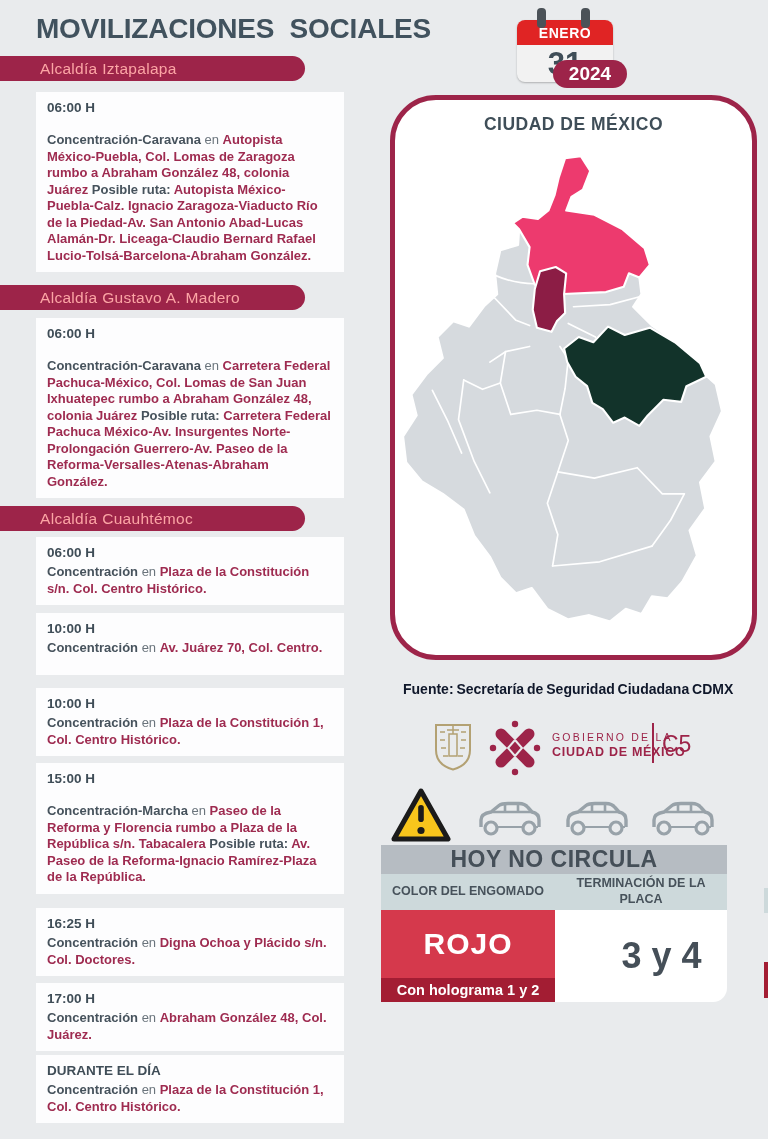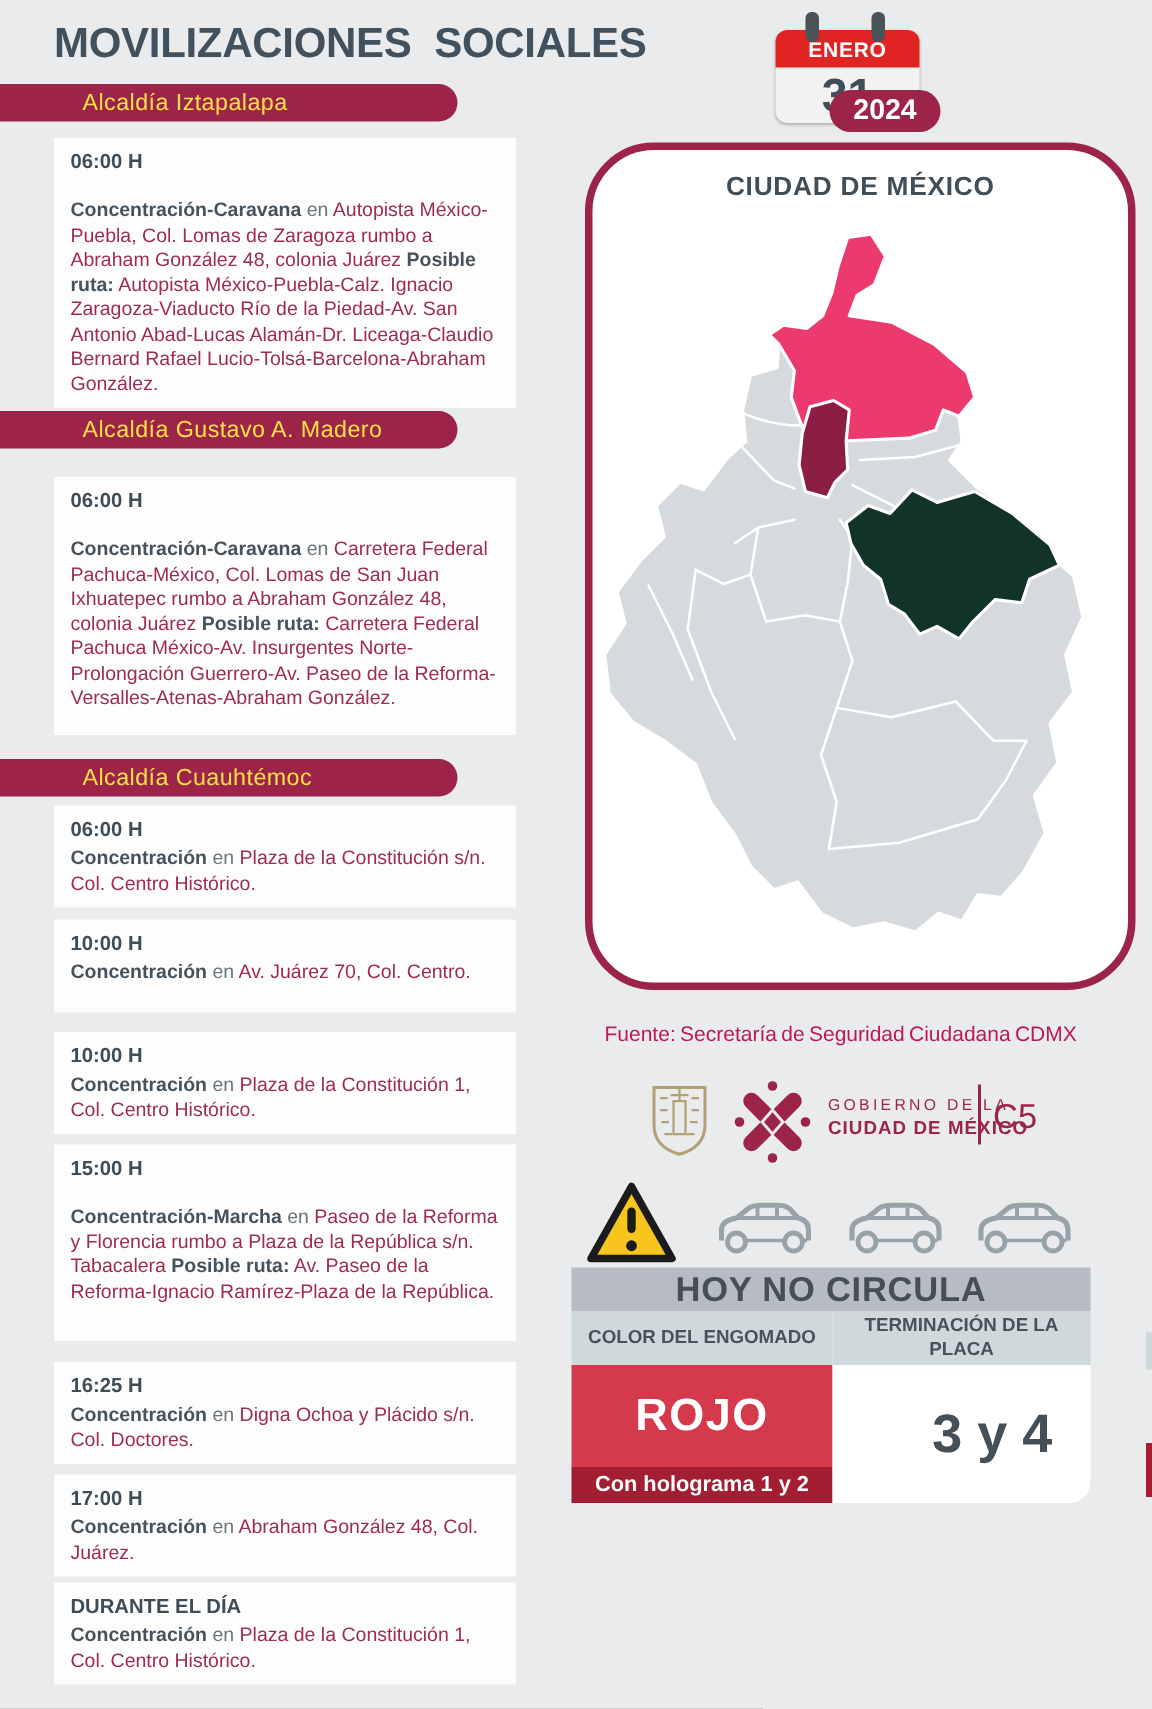--- a/index.html
+++ b/index.html
@@ -24,40 +24,40 @@
             display:flex;align-items:center;justify-content:center;letter-spacing:.5px;}
   .cal-ring{position:absolute;top:0;width:9px;height:20px;background:#4b5258;border-radius:4px;}
   .cal-day{position:absolute;left:0;top:38px;width:96px;text-align:center;font-size:31px;
            font-weight:700;color:#3f4e58;}
   .cal-year{position:absolute;left:36px;top:52px;width:74px;height:28px;background:var(--maroon);
             border-radius:14px;color:#fff;font-weight:700;font-size:19px;display:flex;
             align-items:center;justify-content:center;}
 
   
   .pill{position:absolute;left:0;width:305px;height:25px;background:var(--maroon);
-        border-radius:0 13px 13px 0;color:#fde047;font-size:15.5px;letter-spacing:.3px;
-        display:flex;align-items:center;padding-left:55px;}
+        border-radius:0 13px 13px 0;color:#fca5a5;font-size:15.5px;letter-spacing:.3px;
+        display:flex;align-items:center;padding-left:40px;}
   .card{position:absolute;left:36px;width:308px;background:var(--cardbg);
         padding:8px 12px 8px 11px;}
   .time{font-size:13.5px;font-weight:700;color:#3f4d57;}
   .desc{font-size:13px;line-height:16.5px;margin-top:4px;}
   .card.spaced .desc{margin-top:17px;}
   .st{color:#46525c;font-weight:700;}
   .sp{color:var(--plain);}
-  .sl{color:var(--loc);font-weight:400;}
+  .sl{color:var(--loc);font-weight:700;}
 
   
   .map-panel{position:absolute;left:390px;top:95px;width:367px;height:565px;background:#fff;
              border:5px solid var(--maroon);border-radius:46px;}
   .map-title{position:absolute;left:0;top:14px;width:100%;text-align:center;font-size:17.5px;
              font-weight:700;color:#3f4e58;letter-spacing:.5px;}
   .map-svg{position:absolute;left:6px;top:36px;}
 
-  .source{position:absolute;left:403px;top:681px;font-size:14px;font-weight:400;
-          color:#be185d;word-spacing:-1px;}
+  .source{position:absolute;left:403px;top:681px;font-size:14px;font-weight:700;
+          color:#0f172a;word-spacing:-1px;}
 
   
   .gov-text{position:absolute;left:552px;top:731px;color:var(--maroon);}
   .gov-l1{font-size:10.5px;letter-spacing:2.2px;}
   .gov-l2{font-size:12.5px;font-weight:700;letter-spacing:.7px;margin-top:2px;}
   .gov-div{position:absolute;left:652px;top:723px;width:2px;height:40px;background:var(--maroon);}
   .c5{position:absolute;left:662px;top:731px;font-size:23px;font-weight:400;color:var(--maroon);}
 
   
   .hnc-banner{position:absolute;left:381px;top:845px;width:346px;height:29px;background:var(--bannerbg);
@@ -98,21 +98,21 @@
   </div>
 
   <div id="sections">
       <div class="pill" style="top: 56px;">
         <span>Alcaldía Iztapalapa</span>
       </div>
       <div class="card spaced" style="top: 92px; min-height: 178px;">
         <div class="time">06:00 H</div>
         <p class="desc"><span class="st">Concentración-Caravana</span><span class="sp"> en </span><span class="sl">Autopista México-Puebla, Col. Lomas de Zaragoza rumbo a Abraham González 48, colonia Juárez </span><span class="st">Posible ruta:</span><span class="sl"> Autopista México-Puebla-Calz. Ignacio Zaragoza-Viaducto Río de la Piedad-Av. San Antonio Abad-Lucas Alamán-Dr. Liceaga-Claudio Bernard Rafael Lucio-Tolsá-Barcelona-Abraham González.</span></p>
       </div>
-      <div class="pill" style="top: 274px;">
+      <div class="pill" style="top: 285px;">
         <span>Alcaldía Gustavo A. Madero</span>
       </div>
       <div class="card spaced" style="top: 318px; min-height: 172px;">
         <div class="time">06:00 H</div>
         <p class="desc"><span class="st">Concentración-Caravana</span><span class="sp"> en </span><span class="sl">Carretera Federal Pachuca-México, Col. Lomas de San Juan Ixhuatepec rumbo a Abraham González 48, colonia Juárez </span><span class="st">Posible ruta:</span><span class="sl"> Carretera Federal Pachuca México-Av. Insurgentes Norte-Prolongación Guerrero-Av. Paseo de la Reforma-Versalles-Atenas-Abraham González.</span></p>
       </div>
       <div class="pill" style="top: 506px;">
         <span>Alcaldía Cuauhtémoc</span>
       </div>
       <div class="card" style="top: 537px; min-height: 63px;">

